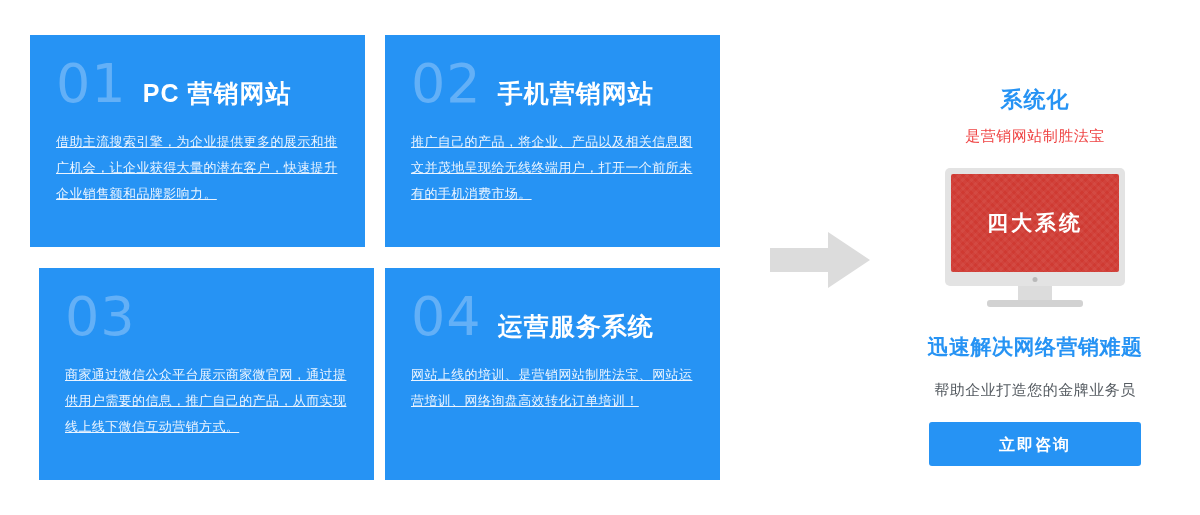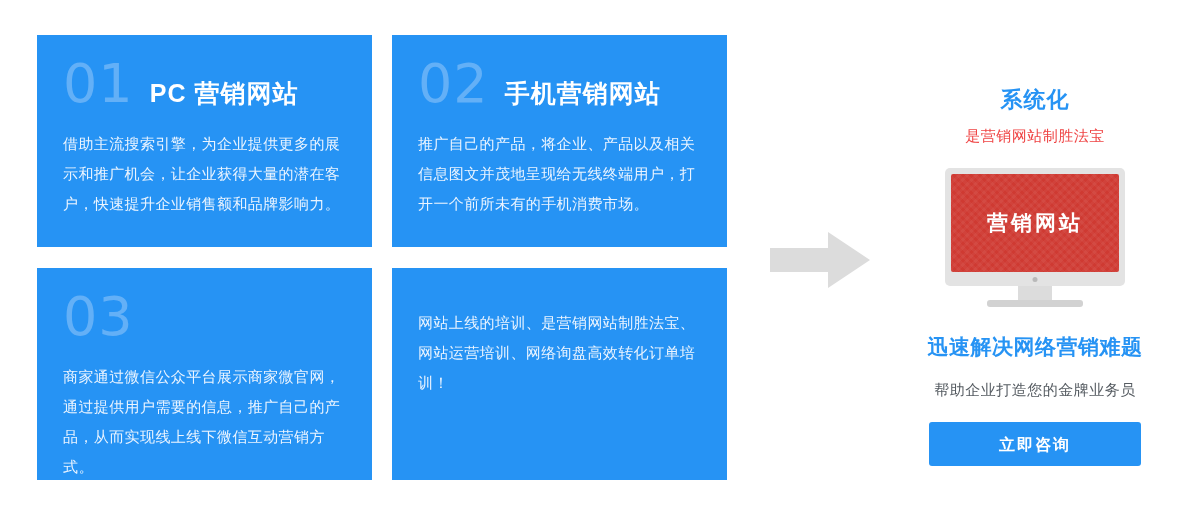--- a/index.html
+++ b/index.html
@@ -13,32 +13,32 @@
   .page {
     position: relative;
     width: 1200px; height: 515px;
     background: #ffffff;
   }
 
   
   .cards {
     position: absolute;
     left: 30px; top: 35px;
-    width: 700px; height: 323px; margin-left: 7px;
+    width: 700px; height: 323px;
   }
   .card {
     position: absolute;
     width: 335px; height: 212px;
     background: #2693f4;
     color: #ffffff;
     padding: 22px 26px 0 26px;
   }
   .card.c1 { left: 0;   top: 0; }
   .card.c2 { left: 355px; top: 0; }
-  .card.c3 { left: 0;   top: 233px; }
+  .card.c3 { left: 9px;   top: 233px; }
   .card.c4 { left: 355px; top: 233px; }
 
   .card-head {
     display: flex;
     align-items: baseline;
     white-space: nowrap;
   }
   .card-num {
     font-family: "DejaVu Sans", sans-serif;
     font-size: 54px;
@@ -50,24 +50,25 @@
   .card-title {
     font-size: 25px;
     font-weight: bold;
     margin-left: 16px;
     line-height: 1;
     color: #ffffff;
     letter-spacing: 1px;
   }
   .card-body {
     margin-top: 18px;
-    font-size: 15px;
+    font-size: 13px;
     line-height: 2.0;
     color: #eaf4ff;
     letter-spacing: 0.4px;
+    text-decoration: underline;
   }
 
   
   .arrow {
     position: absolute;
     left: 770px; top: 232px;
     width: 100px; height: 56px;
   }
 
   
@@ -194,40 +195,44 @@
     </div>
 
     <div class="card c3">
       <div class="card-head">
         <span class="card-num">03</span>
       </div>
       <div class="card-body">商家通过微信公众平台展示商家微官网，通过提供用户需要的信息，推广自己的产品，从而实现线上线下微信互动营销方式。</div>
     </div>
 
     <div class="card c4">
+      <div class="card-head">
+        <span class="card-num">04</span>
+        <span class="card-title">运营服务系统</span>
+      </div>
       <div class="card-body">网站上线的培训、是营销网站制胜法宝、网站运营培训、网络询盘高效转化订单培训！</div>
     </div>
 
   </div>
 
   <div class="arrow">
     <svg width="100" height="56" viewBox="0 0 100 56" aria-hidden="true">
       <polygon points="0,16 58,16 58,0 100,28 58,56 58,40 0,40" fill="#dcdcdc"></polygon>
     </svg>
   </div>
 
   <div class="right">
 
     <div class="r-title">系统化</div>
     <div class="r-sub">是营销网站制胜法宝</div>
 
     <div class="monitor">
       <div class="screen-frame">
         <div class="screen">
-          <span class="screen-text">营销网站</span>
+          <span class="screen-text">四大系统</span>
         </div>
         <span class="mon-dot"></span>
       </div>
       <div class="mon-neck"></div>
       <div class="mon-base"></div>
     </div>
 
     <div class="r-head2">迅速解决网络营销难题</div>
     <div class="r-sub2">帮助企业打造您的金牌业务员</div>
 

